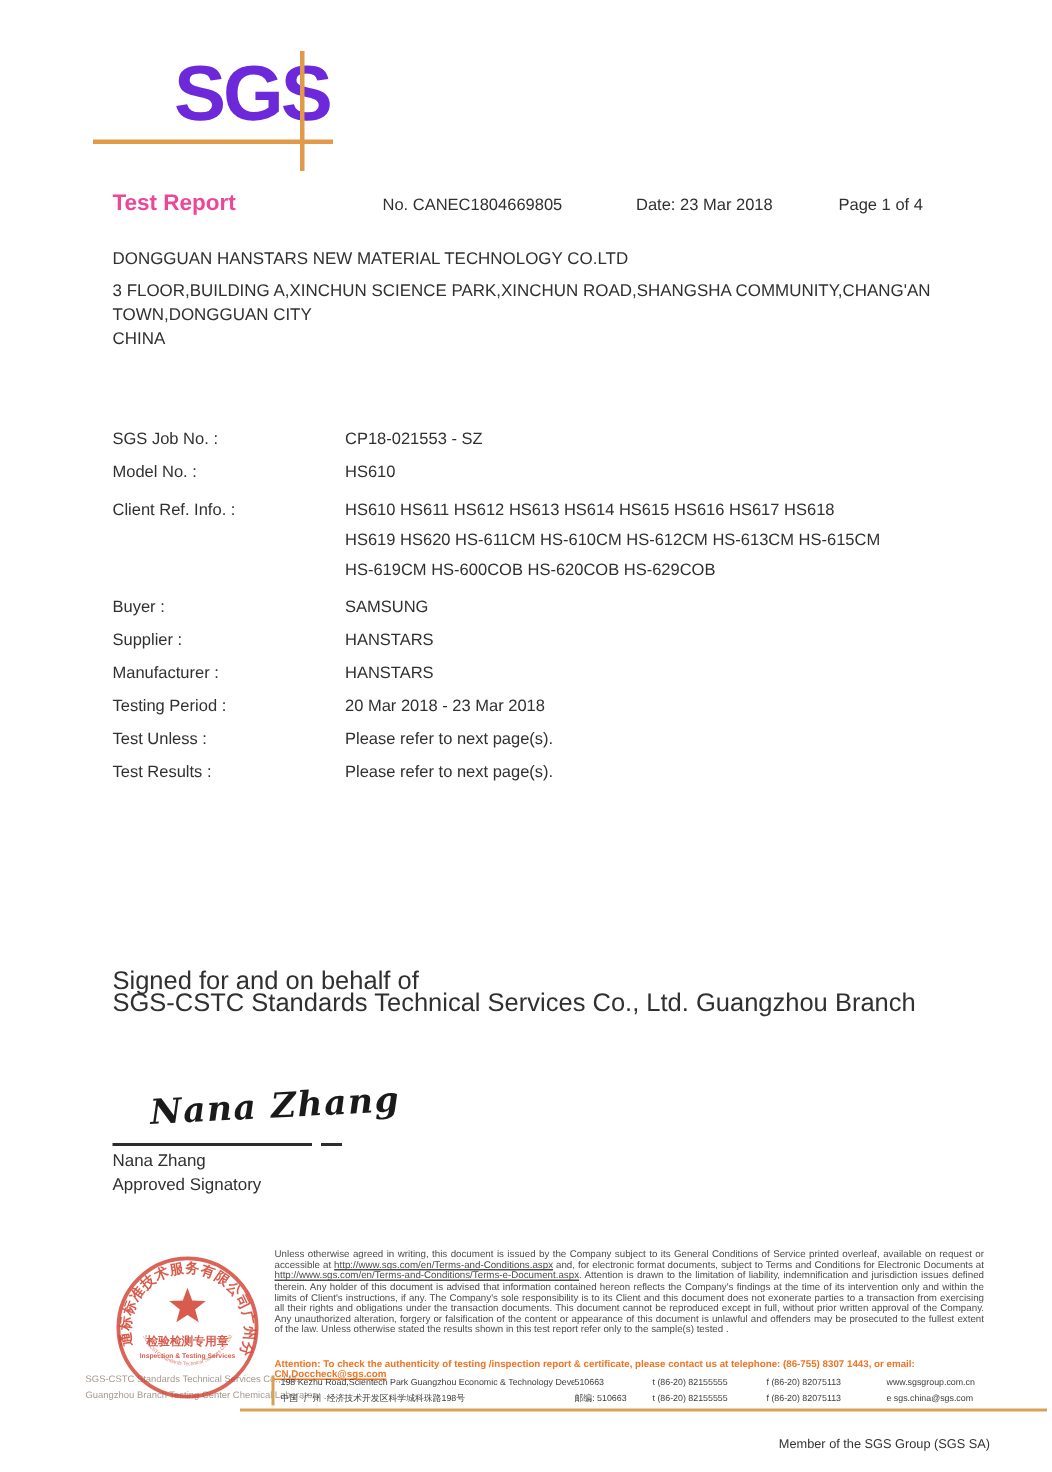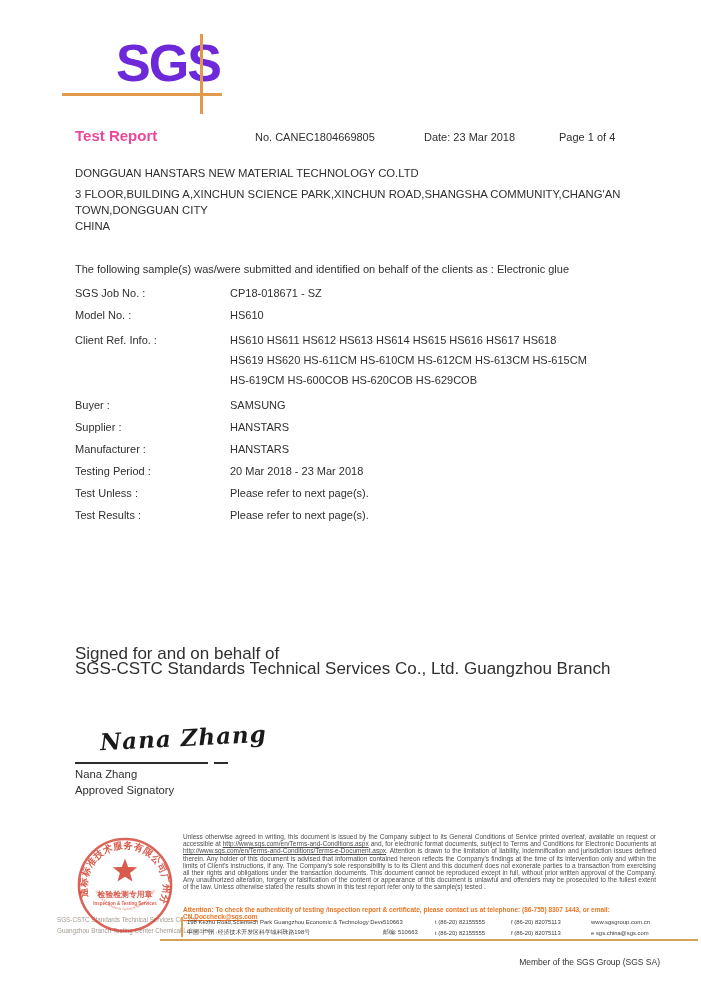--- a/index.html
+++ b/index.html
@@ -83,26 +83,25 @@
     <span class="date">Date: 23 Mar 2018</span>
     <span class="page-no">Page 1 of 4</span>
   </div>
 
   <div class="client">
     <div class="name">DONGGUAN HANSTARS NEW MATERIAL TECHNOLOGY CO.LTD</div>
     <div class="addr">3 FLOOR,BUILDING A,XINCHUN SCIENCE PARK,XINCHUN ROAD,SHANGSHA COMMUNITY,CHANG'AN TOWN,DONGGUAN CITY</div>
     <div class="addr">CHINA</div>
   </div>
 
-  <div class="intro">The following sample(s) was/were submitted and identified on behalf of the clients as : Electronic glue</div>
 
   <div class="info">
     <div class="row">
       <span class="lbl">SGS Job No. :</span>
-      <span class="val">CP18-018671 - SZ</span>
+      <span class="val">CP18-021553 - SZ</span>
     </div>
     <div class="row">
       <span class="lbl">Model No. :</span>
       <span class="val">HS610</span>
     </div>
     <div class="row multi">
       <span class="lbl">Client Ref. Info. :</span>
       <span class="val">
         <div class="ln">HS610 HS611  HS612  HS613  HS614  HS615  HS616   HS617  HS618</div>
         <div class="ln">HS619  HS620 HS-611CM  HS-610CM  HS-612CM  HS-613CM  HS-615CM</div>

